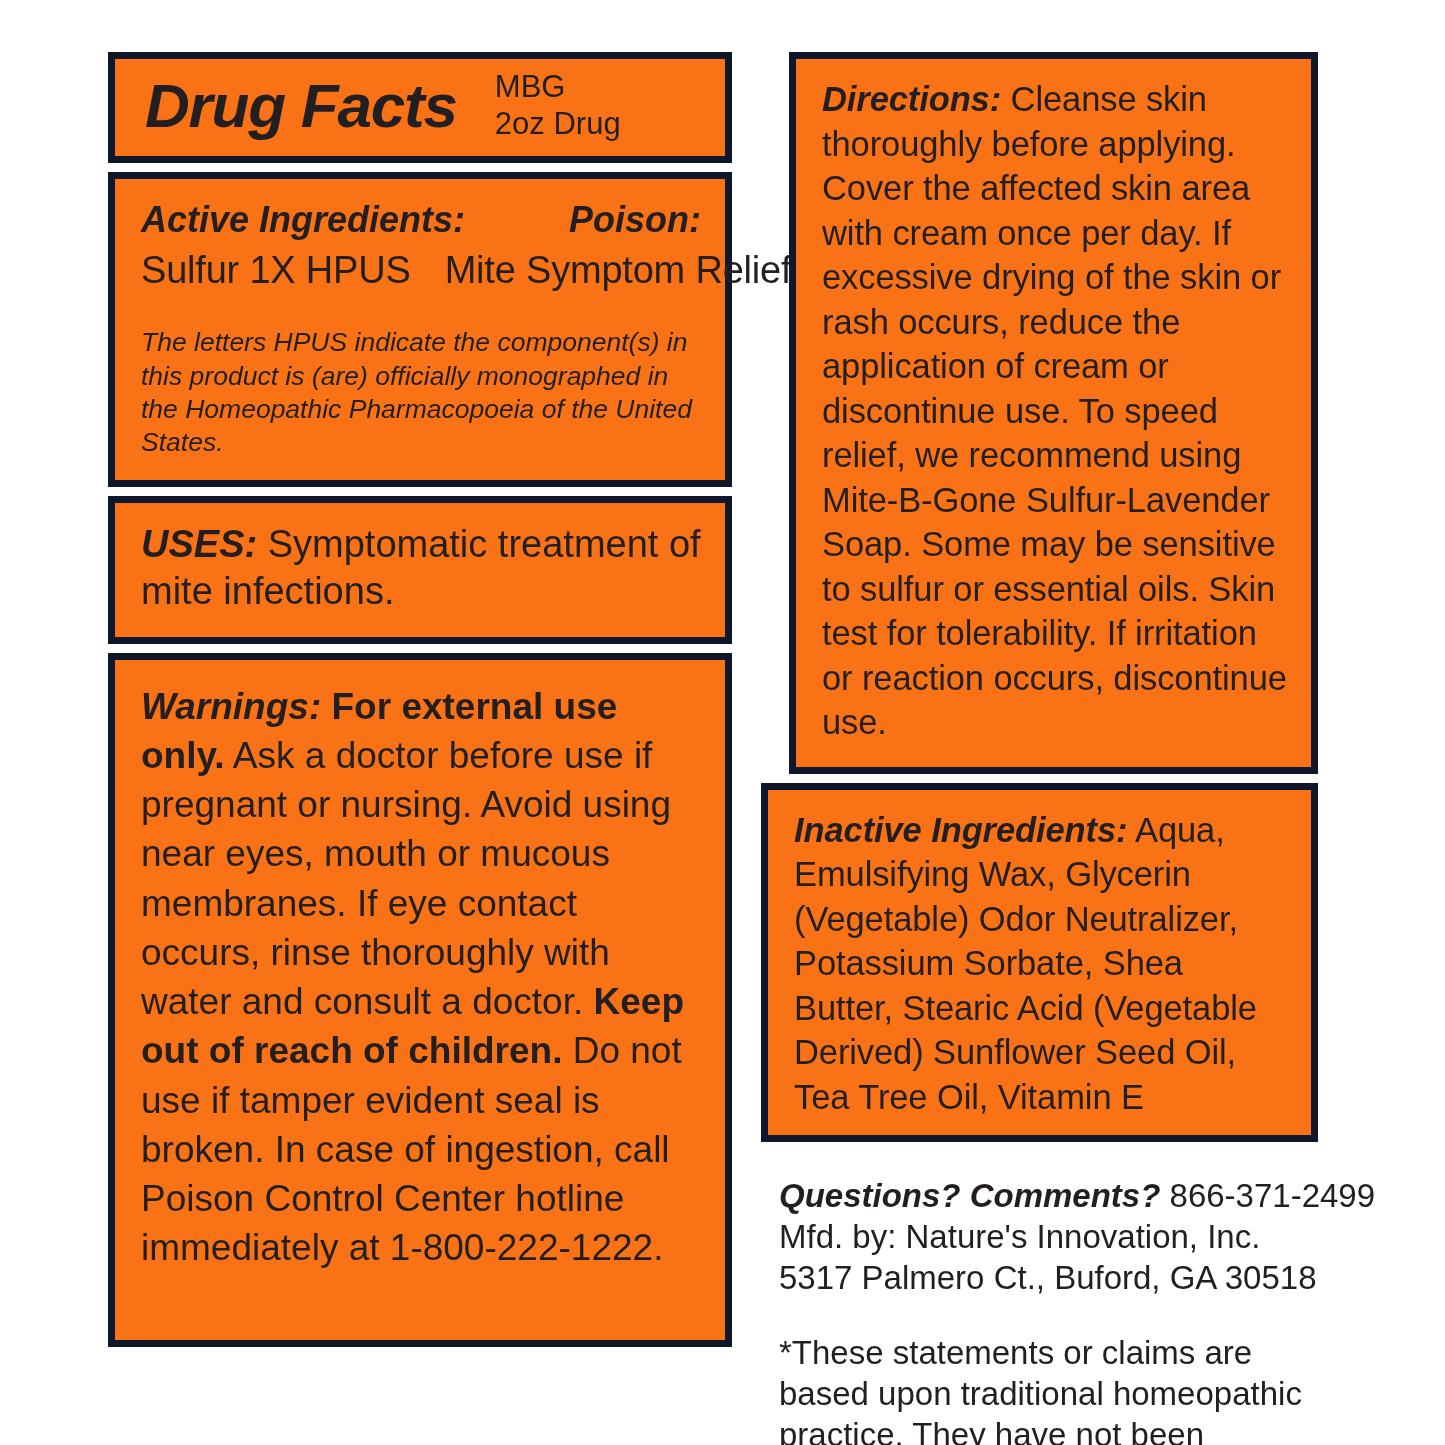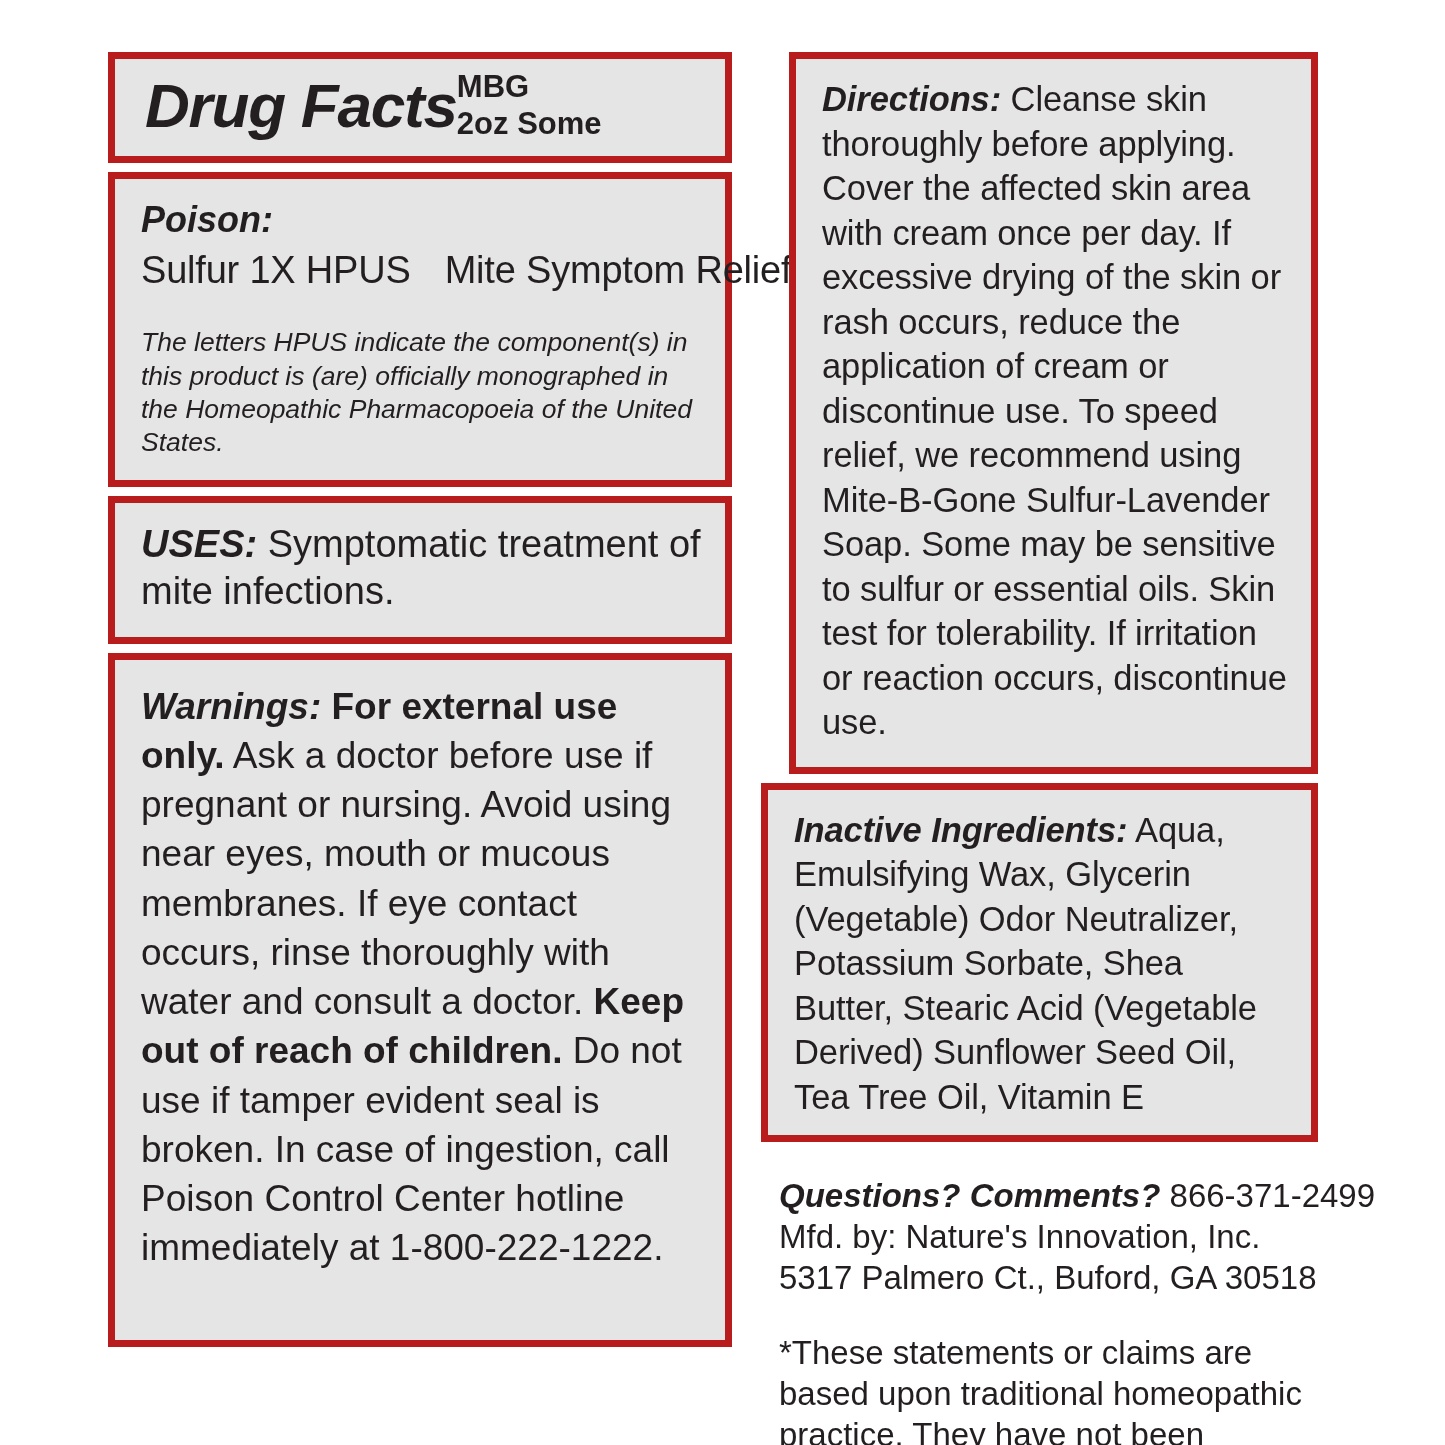--- a/index.html
+++ b/index.html
@@ -31,22 +31,22 @@
   }
   .col-right {
     position: absolute;
     left: 761px;
     top: 52px;
     width: 557px;
   }
 
   
   .box {
-    border: 7px solid #b91c1c;
-    background: #e5e5e5;
+    border: 7px solid #0f172a;
+    background: #f97316;
     box-sizing: border-box;
     margin-bottom: 9px;
     padding: 14px 22px 18px 26px;
   }
 
   
   .t-body {
     font-size: 34.5px;
     line-height: 1.29;
     font-stretch: condensed;
@@ -69,22 +69,23 @@
   }
   .title-main {
     font-size: 62px;
     font-weight: bold;
     font-style: italic;
     letter-spacing: -1.2px;
     white-space: nowrap;
     flex: 0 0 auto;
   }
   .title-side {
+    margin-left: 38px;
     font-size: 31px;
-    font-weight: bold;
+    font-weight: normal;
     line-height: 1.18;
     font-stretch: condensed;
     flex: 1 1 auto;
   }
   .title-side div { white-space: nowrap; }
 
   
   .ai-box { padding: 20px 22px 20px 26px; }
   .ai-head {
     display: flex;
@@ -137,26 +138,27 @@
 <body>
 
 <div id="label">
 
   <div class="col-left">
 
     <div class="box title-box">
       <div class="title-main">Drug Facts</div>
       <div class="title-side">
         <div>MBG</div>
-        <div>2oz Some</div>
+        <div>2oz Drug</div>
       </div>
     </div>
 
     <div class="box ai-box">
       <div class="ai-head">
+        <span class="hdr-italic">Active Ingredients:</span>
         <span class="hdr-italic purpose">Poison:</span>
       </div>
       <div class="ai-row">
         <span class="name">Sulfur 1X HPUS</span>
         <span class="use">Mite Symptom Relief</span>
       </div>
       <div class="ai-note">The letters HPUS indicate the component(s) in this product is (are) officially monographed in the Homeopathic Pharmacopoeia of the United States.</div>
     </div>
 
     <div class="box uses-box">

